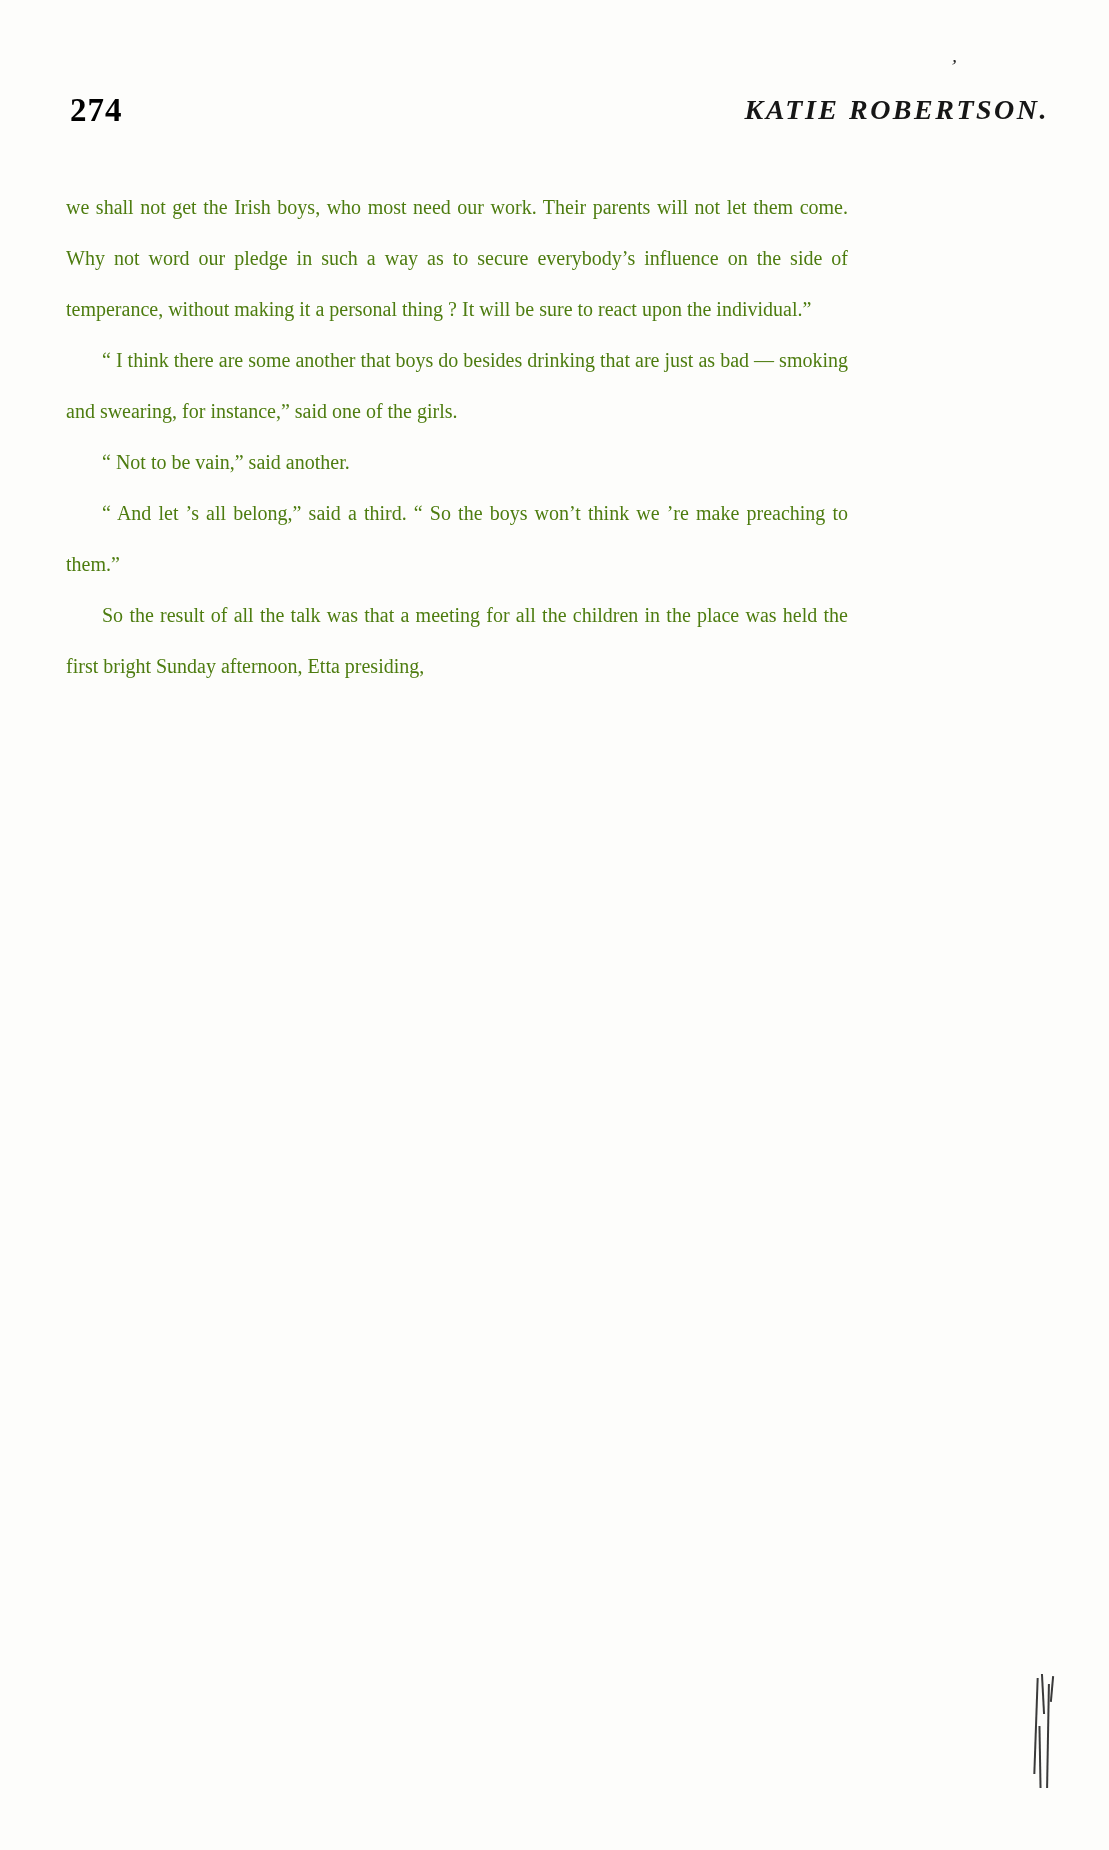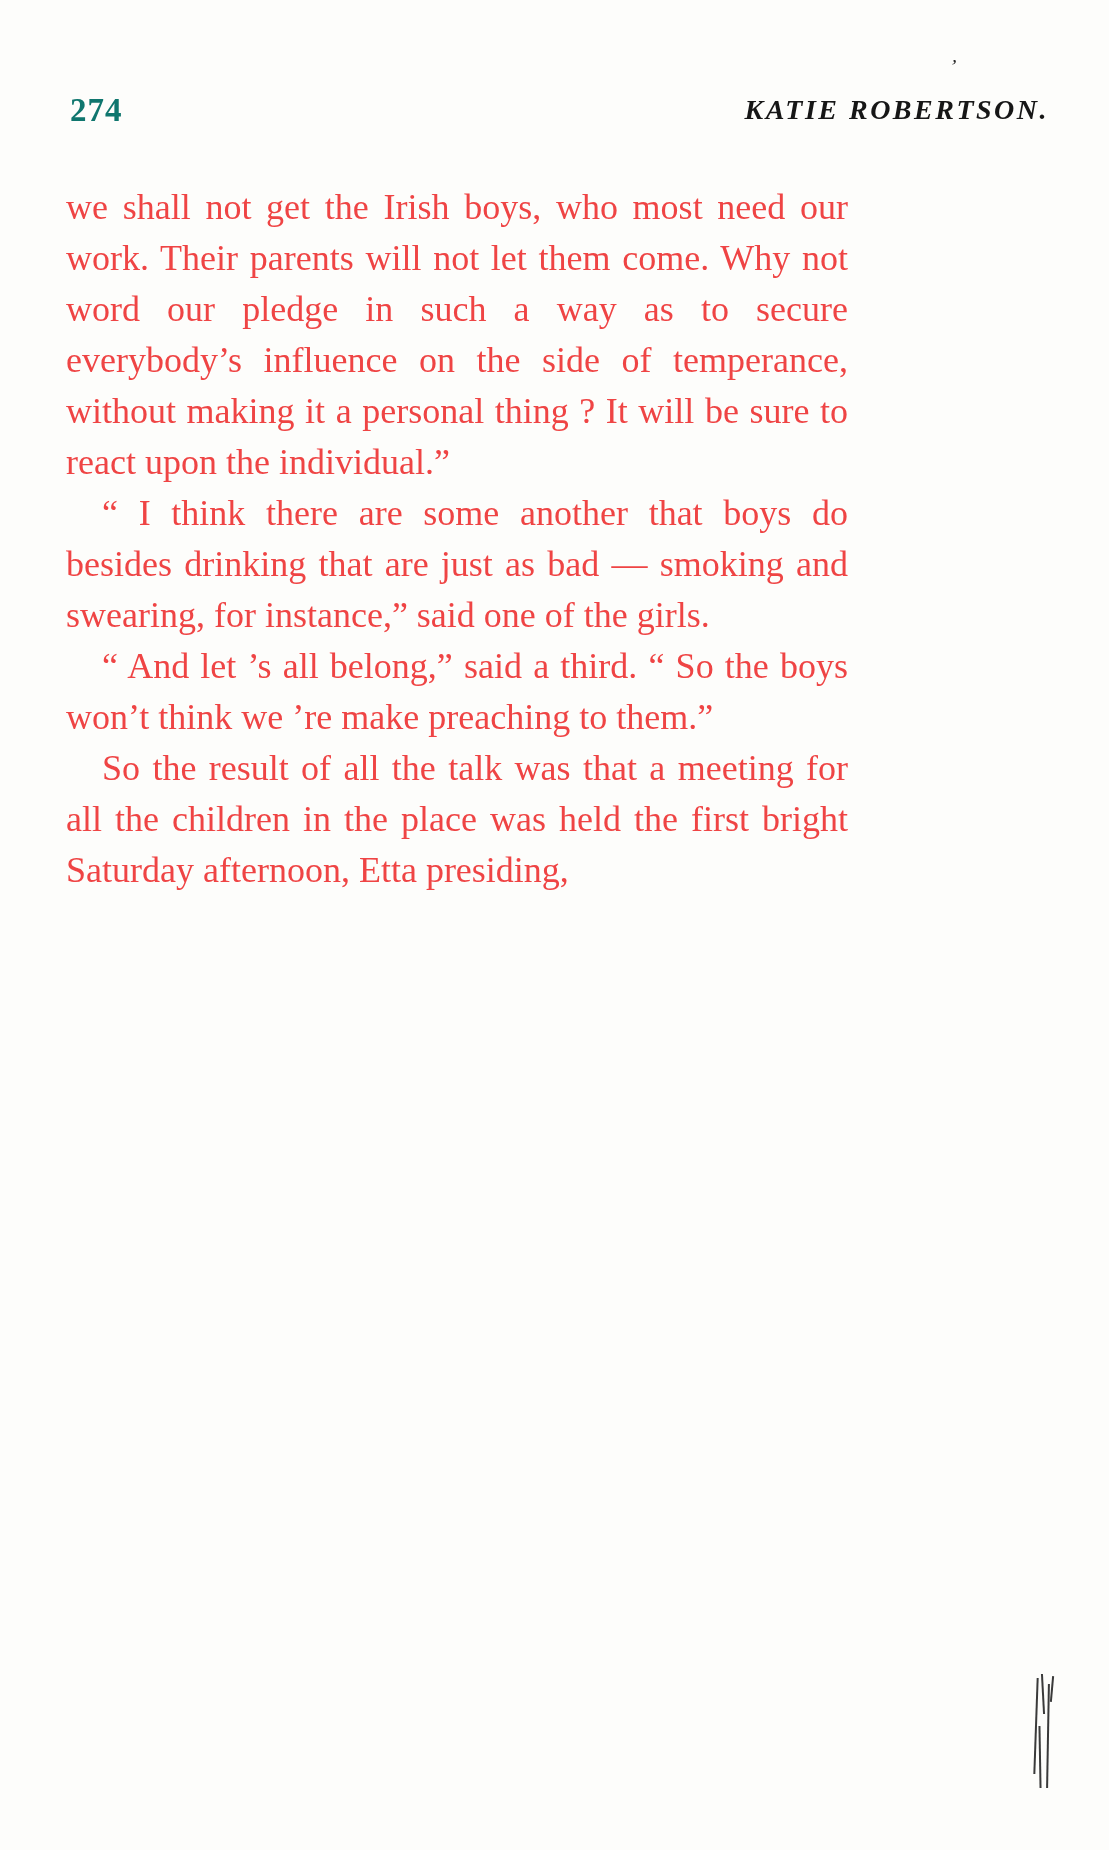--- a/index.html
+++ b/index.html
@@ -28,21 +28,21 @@
     height: 46px;
   }
   .folio {
     position: absolute;
     left: 10px;
     top: 0;
     font-family: "Liberation Serif", serif;
     font-size: 33px;
     font-weight: 700;
     letter-spacing: 1px;
-    color: #0f766e;
+    color: #000000;
   }
   .running-title {
     position: absolute;
     left: 0;
     right: 0;
     top: 2px;
     text-align: right;
     font-family: "Liberation Serif", serif;
     font-style: italic;
     font-weight: 700;
@@ -57,24 +57,24 @@
     top: 55px;
     font-size: 20px;
     color: #2b2b2b;
     transform: rotate(12deg);
   }
   .body-text {
     position: absolute;
     top: 182px;
     left: 66px;
     width: 782px;
-    font-size: 36px;
+    font-size: 20px;
     line-height: 51px;
     text-align: justify;
-    color: #ef4444;
+    color: #4d7c0f;
   }
   .body-text p {
     margin: 0;
   }
   .body-text p.indent {
     text-indent: 36px;
   }
   
   .edge-marks {
     position: absolute;
@@ -103,22 +103,23 @@
   <div class="header">
     <div class="folio">274</div>
     <div class="running-title">KATIE ROBERTSON.</div>
   </div>
 
   <div class="tick-mark">’</div>
 
   <div class="body-text">
     <p>we shall not get the Irish boys, who most need our work.  Their parents will not let them come.  Why not word our pledge in such a way as to secure everybody’s influence on the side of temperance, without making it a personal thing ?  It will be sure to react upon the individual.”</p>
     <p class="indent">“ I think there are some another that boys do besides drinking that are just as bad — smoking and swearing, for instance,” said one of the girls.</p>
+    <p class="indent">“ Not to be vain,” said another.</p>
     <p class="indent">“ And let ’s all belong,” said a third.  “ So the boys won’t think we ’re make preaching to them.”</p>
-    <p class="indent">So the result of all the talk was that a meeting for all the children in the place was held the first bright Saturday afternoon, Etta presiding,</p>
+    <p class="indent">So the result of all the talk was that a meeting for all the children in the place was held the first bright Sunday afternoon, Etta presiding,</p>
   </div>
 
   <div class="edge-marks">
     <i class="m1"></i>
       <i class="m2"></i>
       <i class="m3"></i>
       <i class="m4"></i>
       <i class="m5"></i>
   </div>
 

